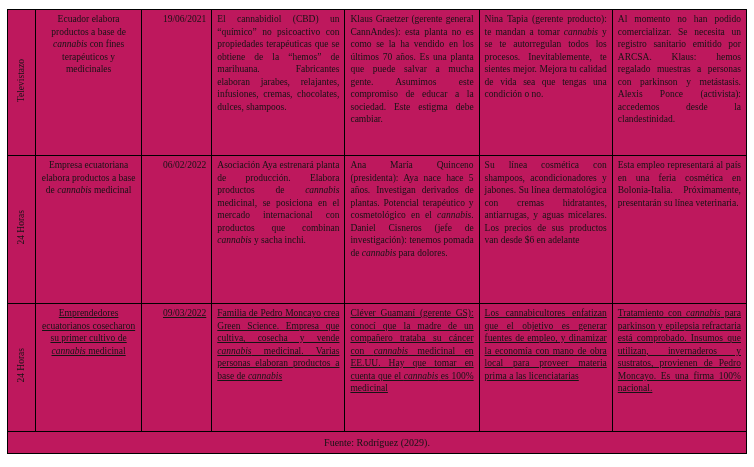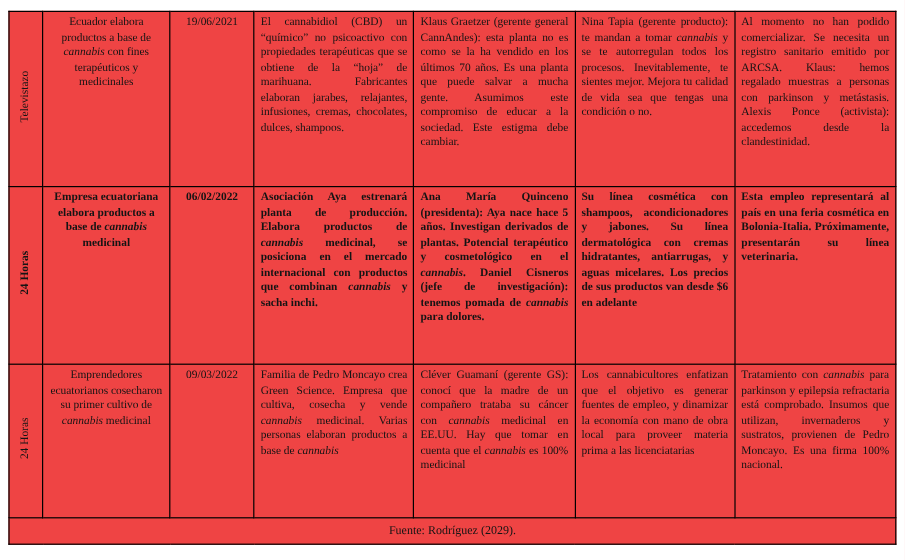--- a/index.html
+++ b/index.html
@@ -7,21 +7,21 @@
     width:754px;height:467px;
     font-family:"Liberation Serif", serif;
     color:#141414;
     box-sizing:border-box;
   }
   .page{padding:9px 7px;}
   table.media-table{
     border-collapse:collapse;
     width:740px;
     table-layout:fixed;
-    background:#ef4444;
+    background:#be185d;
   }
   td{
     border:1px solid #000;
     vertical-align:top;
     padding:3px 5px;
     font-size:9.5px;
     line-height:1.32;
     overflow:hidden;
     word-wrap:break-word;
   }
@@ -31,31 +31,31 @@
     padding:2px 1px;
   }
   .vertical-text{
     display:inline-block;
     writing-mode:vertical-rl;
     transform:rotate(180deg);
     white-space:nowrap;
     font-size:9.5px;
   }
   .title-cell{text-align:center;}
-  .date-cell{text-align:center;}
+  .date-cell{text-align:right;}
   .body-cell{text-align:justify;}
   .footer-cell{
     text-align:center;
     font-size:10px;
     padding:4px 5px;
     vertical-align:middle;
   }
   tbody[data-name="table-body"] tr:nth-child(1){height:146px;}
-  tbody[data-name="table-body"] tr:nth-child(2){height:148px;font-weight:bold;}
-  tbody[data-name="table-body"] tr:nth-child(3){height:128px;}
+  tbody[data-name="table-body"] tr:nth-child(2){height:148px;}
+  tbody[data-name="table-body"] tr:nth-child(3){height:128px;text-decoration:underline;}
   i{font-style:italic;}
 </style>
 </head>
 <body>
 
 <div class="page" data-name="document-page">
   <table class="media-table" data-name="media-coverage-table">
     <colgroup>
       <col style="width:28px">
       <col style="width:106px">
@@ -63,21 +63,21 @@
       <col style="width:133px">
       <col style="width:134px">
       <col style="width:133px">
       <col style="width:134px">
     </colgroup>
     <tbody data-name="table-body">
         <tr data-name="table-row">
           <td class="channel-cell" data-name="channel-cell"><div class="vertical-text" data-name="channel-label">Televistazo</div></td>
           <td class="title-cell" data-name="headline-cell">Ecuador elabora productos a base de <i>cannabis</i> con fines terapéuticos y medicinales</td>
           <td class="date-cell" data-name="date-cell">19/06/2021</td>
-          <td class="body-cell" data-name="summary-cell">El cannabidiol (CBD) un “químico” no psicoactivo con propiedades terapéuticas que se obtiene de la “hoja” de marihuana. Fabricantes elaboran jarabes, relajantes, infusiones, cremas, chocolates, dulces, shampoos.</td>
+          <td class="body-cell" data-name="summary-cell">El cannabidiol (CBD) un “químico” no psicoactivo con propiedades terapéuticas que se obtiene de la “hemos” de marihuana. Fabricantes elaboran jarabes, relajantes, infusiones, cremas, chocolates, dulces, shampoos.</td>
           <td class="body-cell" data-name="quotes-cell">Klaus Graetzer (gerente general CannAndes): esta planta no es como se la ha vendido en los últimos 70 años. Es una planta que puede salvar a mucha gente. Asumimos este compromiso de educar a la sociedad. Este estigma debe cambiar.</td>
           <td class="body-cell" data-name="details-cell">Nina Tapia (gerente producto): te mandan a tomar <i>cannabis</i> y se te autorregulan todos los procesos. Inevitablemente, te sientes mejor. Mejora tu calidad de vida sea que tengas una condición o no.</td>
           <td class="body-cell" data-name="remarks-cell">Al momento no han podido comercializar. Se necesita un registro sanitario emitido por ARCSA. Klaus: hemos regalado muestras a personas con parkinson y metástasis. Alexis Ponce (activista): accedemos desde la clandestinidad.</td>
         </tr>
         <tr data-name="table-row">
           <td class="channel-cell" data-name="channel-cell"><div class="vertical-text" data-name="channel-label">24 Horas</div></td>
           <td class="title-cell" data-name="headline-cell">Empresa ecuatoriana elabora productos a base de <i>cannabis</i> medicinal</td>
           <td class="date-cell" data-name="date-cell">06/02/2022</td>
           <td class="body-cell" data-name="summary-cell">Asociación Aya estrenará planta de producción. Elabora productos de <i>cannabis</i> medicinal, se posiciona en el mercado internacional con productos que combinan <i>cannabis</i> y sacha inchi.</td>
           <td class="body-cell" data-name="quotes-cell">Ana María Quinceno (presidenta): Aya nace hace 5 años. Investigan derivados de plantas. Potencial terapéutico y cosmetológico en el <i>cannabis</i>. Daniel Cisneros (jefe de investigación): tenemos pomada de <i>cannabis</i> para dolores.</td>

